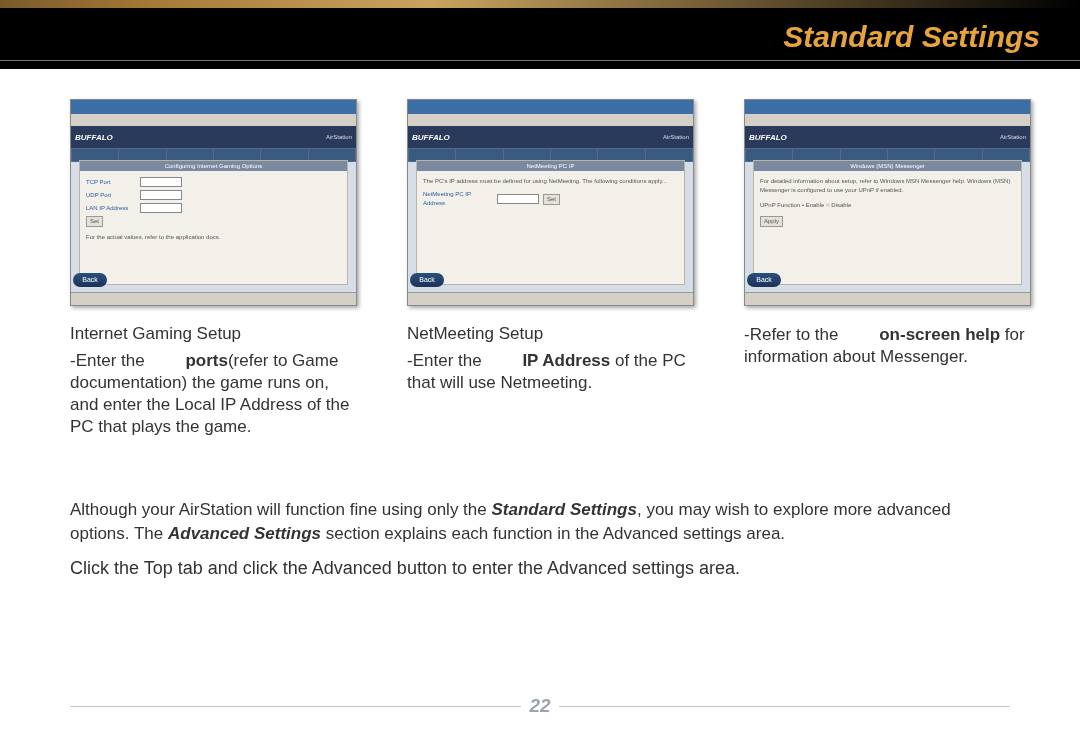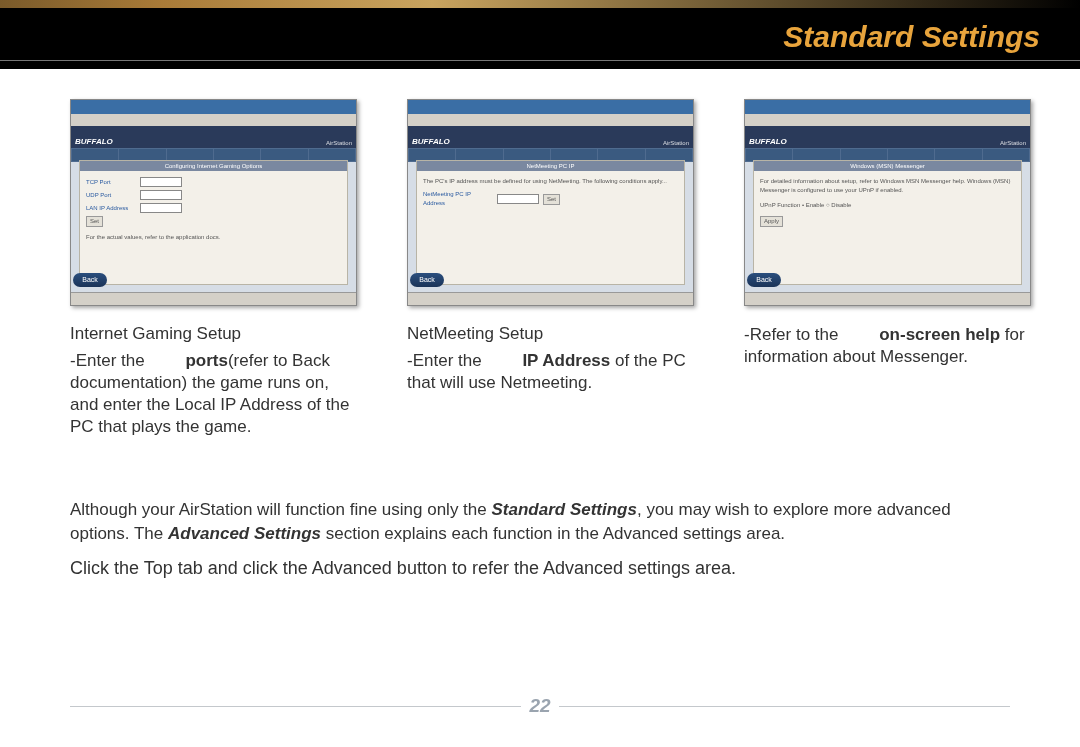--- a/index.html
+++ b/index.html
@@ -29,21 +29,21 @@
     border:1px solid #888;
     box-shadow:2px 2px 4px rgba(0,0,0,.35);
     background:#d6dde6;
     font-size:6px;
     position:relative;
     overflow:hidden;
     margin-bottom:18px;
   }
   .shot .tbar{height:14px;background:linear-gradient(#3a6ea5,#3a6ea5);}
   .shot .mbar{height:12px;background:#d4d0c8;}
-  .shot .brand{height:18px;background:#2a3a5a;color:#fff;padding:2px 4px;display:flex;justify-content:space-between;align-items:flex-end;}
+  .shot .brand{height:18px;background:#2a3a5a;color:#fff;padding:2px 4px;display:flex;justify-content:space-between;align-items:center;}
   .shot .brand b{font-size:8px;font-style:italic;}
   .shot .brand span{font-size:6px;opacity:.8;}
   .shot .tabs{height:12px;background:#4f6b8f;display:flex;gap:1px;padding:1px;}
   .shot .tabs div{flex:1;background:#3a5a80;}
   .shot .body{position:absolute;left:8px;right:8px;top:60px;bottom:20px;background:#f3f0e9;border:1px solid #b8b4a6;}
   .shot .panelhead{background:#7a88a0;color:#fff;font-size:6px;padding:2px 6px;text-align:center;}
   .shot .content{padding:6px;color:#555;font-size:6px;line-height:9px;}
   .shot .field{display:flex;align-items:center;gap:4px;margin-bottom:3px;}
   .shot .field label{color:#2a5aa0;width:50px;}
   .shot .field .box{flex:0 0 40px;height:8px;border:1px solid #888;background:#fff;}
@@ -123,21 +123,21 @@
                 </div>
               <span class="btn">Set</span>
               <div style="margin-top:6px">For the actual values, refer to the application docs.</div>
             </div>
           </div>
           <div class="backbtn">Back</div>
           <div class="status"></div>
         </div>
         <div class="cap-title">Internet Gaming Setup</div>
         <div class="cap-body">
-          <span>-Enter the </span><b>ports</b><span>(refer to Back documentation) the game runs on, and enter the Local IP Address of the PC that plays the game.</span>
+          <span>-Enter the </span><b>ports</b><span>(refer to Game documentation) the game runs on, and enter the Local IP Address of the PC that plays the game.</span>
         </div>
       </div>
 
       <div class="col">
         <div class="shot">
           <div class="tbar"></div>
             <div class="mbar"></div>
           <div class="brand">
               <b>BUFFALO</b>
               <span>AirStation</span>
@@ -200,20 +200,20 @@
         <div class="cap-body">
           <span>-Refer to the </span><b>on-screen help</b><span> for information about Messenger.</span>
         </div>
       </div>
 
     </div>
 
     <div class="para">
       <span>Although your AirStation will function fine using only the </span><b>Standard Settings</b><span>, you may wish to explore more advanced options.  The </span><b>Advanced Settings</b><span> section explains each function in the Advanced settings area.</span>
     </div>
-    <div class="para2">Click the Top tab and click the Advanced button to refer the Advanced settings area.</div>
+    <div class="para2">Click the Top tab and click the Advanced button to enter the Advanced settings area.</div>
 
     <div class="footer">
       <div class="rule"></div>
       <span class="pnum">22</span>
     </div>
   </div>
 </div>
 
 </body></html>

